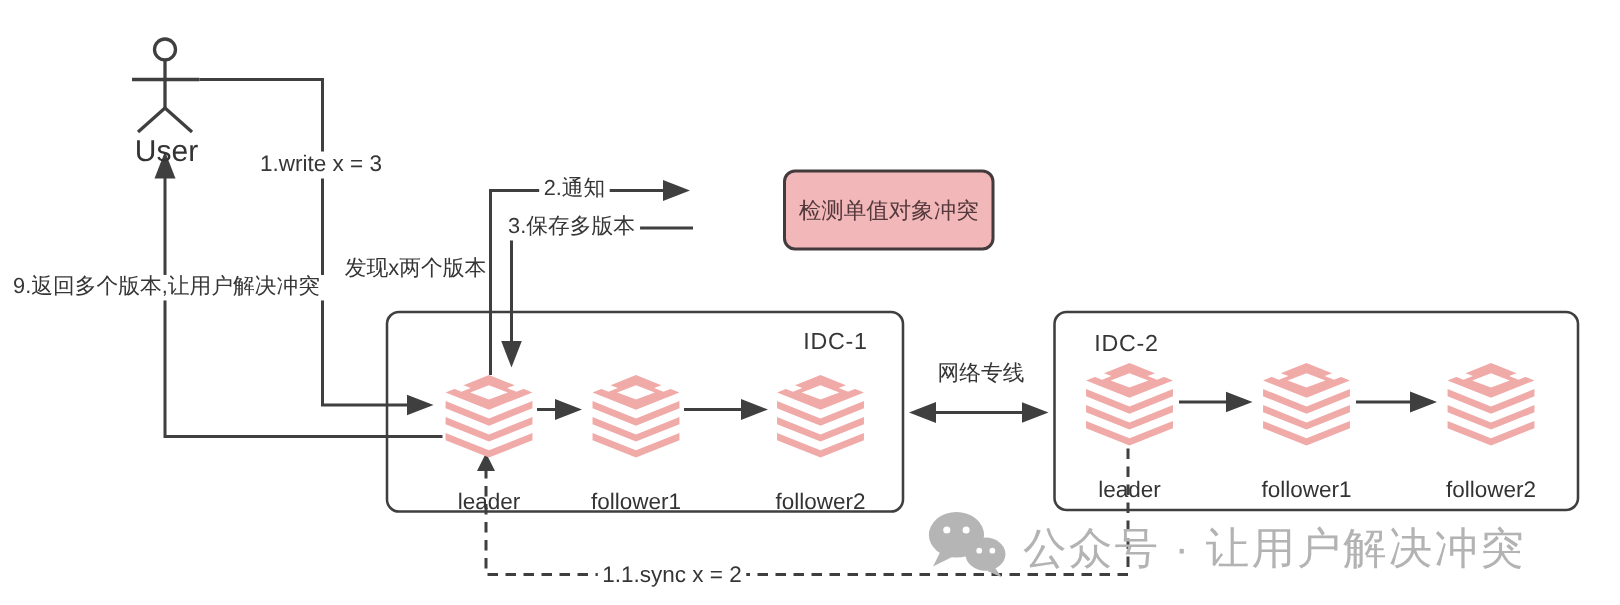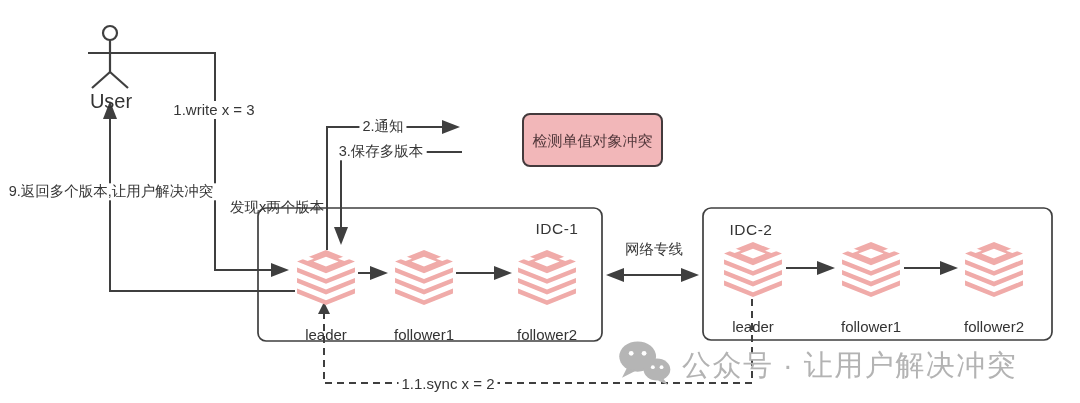--- a/index.html
+++ b/index.html
@@ -120,21 +120,21 @@
         <use href="#redis-icon" fill="#f0aba9"></use>
       </svg>
     <div class="node-label">follower2</div>
   </div>
 
   <div class="lbl user-lbl" style="left:111px;top:101px">User</div>
   <div class="lbl bg en" style="left:214px;top:110px">1.write x = 3</div>
   <div class="lbl bg" style="left:383px;top:127px">2.通知</div>
   <div class="lbl bg" style="left:381px;top:152px">3.保存多版本</div>
   <div class="lbl bg" style="left:111px;top:192px">9.返回多个版本,让用户解决冲突</div>
-  <div class="lbl" style="left:277px;top:208px">发现x两个版本</div>
+  <div class="lbl" style="left:277px;top:180px">发现x两个版本</div>
   <div class="lbl idc-lbl" style="left:557px;top:229px">IDC-1</div>
   <div class="lbl idc-lbl" style="left:751px;top:230px">IDC-2</div>
   <div class="lbl" style="left:654px;top:250px">网络专线</div>
   <div class="lbl bg en" style="left:448px;top:384px">1.1.sync x = 2</div>
 
   <svg class="wm-icon" viewBox="0 0 60 50">
     <g fill="#b5b5b5">
       <ellipse cx="22" cy="18" rx="20" ry="16.5"></ellipse>
       <polygon points="10,31 5,41 21,33"></polygon>
       <ellipse cx="43" cy="32" rx="14.5" ry="12"></ellipse>

